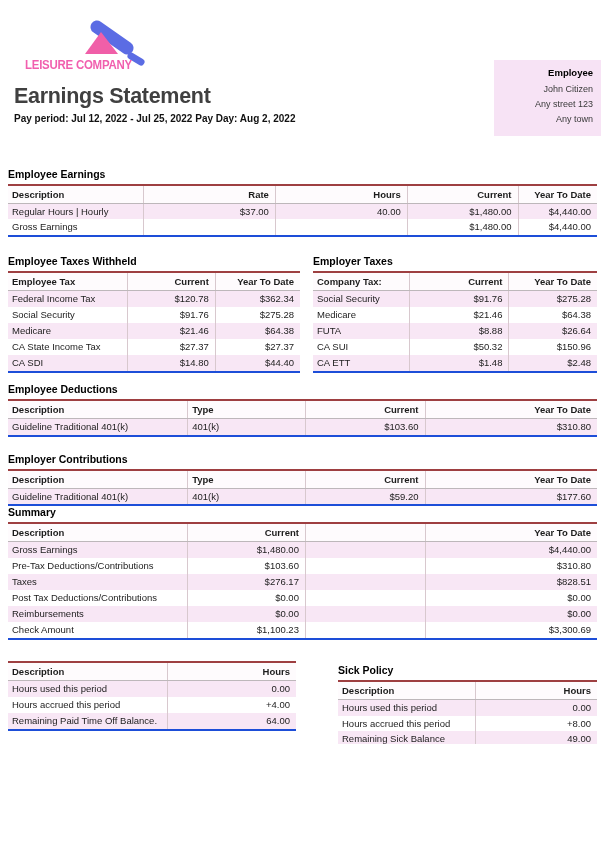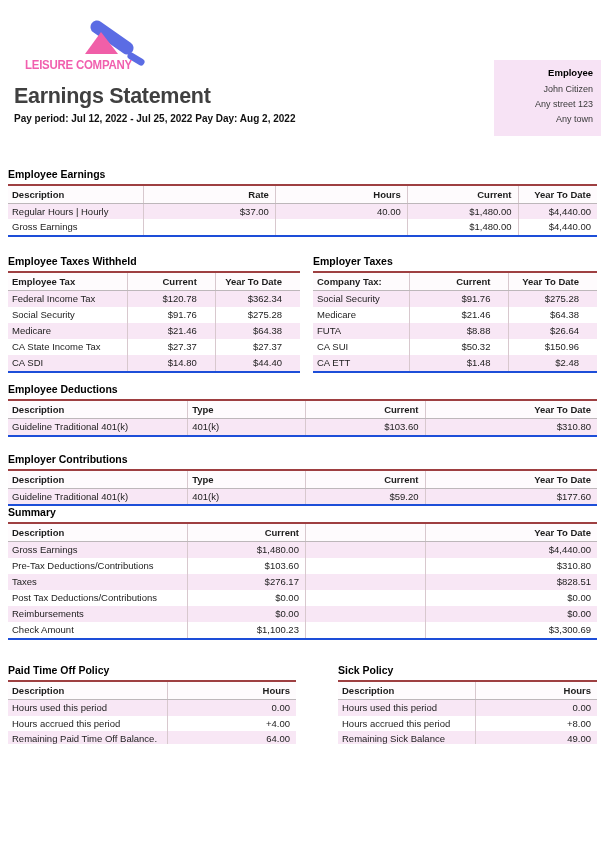--- a/index.html
+++ b/index.html
@@ -39,21 +39,21 @@
   table.tbl { border-collapse: collapse; width: 100%; table-layout: fixed; margin-top: 3px;
               font-size: 9.5px; border-top: 2px solid #9e3f41; border-bottom: 2px solid #1d4ed8; }
   .tbl th { font-weight: bold; padding: 3px 6px 3px 4px; border-bottom: 1px solid #bdb7ba;
             background: #fefbfd; white-space: nowrap; overflow: hidden; }
   .tbl td { padding: 2px 6px 2px 4px; line-height: 1.25; white-space: nowrap; overflow: hidden; }
   .tbl th + th, .tbl td + td { border-left: 1px solid #d8c8ce; }
   .tbl tbody tr:nth-child(odd) { background: #f8e7f5; }
   .tbl th, .tbl td { text-align: right; }
   .tbl th:first-child, .tbl td:first-child { text-align: left; }
   .t-typecol th:nth-child(2), .t-typecol td:nth-child(2) { text-align: left; }
-  .t-3col td, .t-3col th { padding-right: 18px; }
+  .t-3col td, .t-3col th { padding-right: 6px; }
 
   
   .cols { display: flex; justify-content: space-between; align-items: center; }
   .col-tax-l { width: 292px; } .col-tax-r { width: 284px; }
   .col-pto-l { width: 288px; } .col-pto-r { width: 259px; }
 
   
   .footer { margin-top: 38px; text-align: right; padding-right: 6px; }
   .brand { display: inline-block; font-size: 47px; font-weight: bold; color: #2b4c9f;
            letter-spacing: 0.5px; line-height: 1; padding-bottom: 5px;
@@ -313,21 +313,20 @@
           <td>Check Amount</td>
           <td>$1,100.23</td>
           <td></td>
           <td>$3,300.69</td>
         </tr>
       </tbody>
     </table>
 
   <div class="cols">
     <div class="col-pto-l">
-      <div class="sec-heading mt-pto">Paid Time Off Policy</div>
       <table class="tbl">
         <colgroup>
             <col style="width:55.5%">
             <col style="width:44.5%">
           </colgroup>
       <thead>
             <tr>
               <th>Description</th>
               <th>Hours</th>
             </tr>

